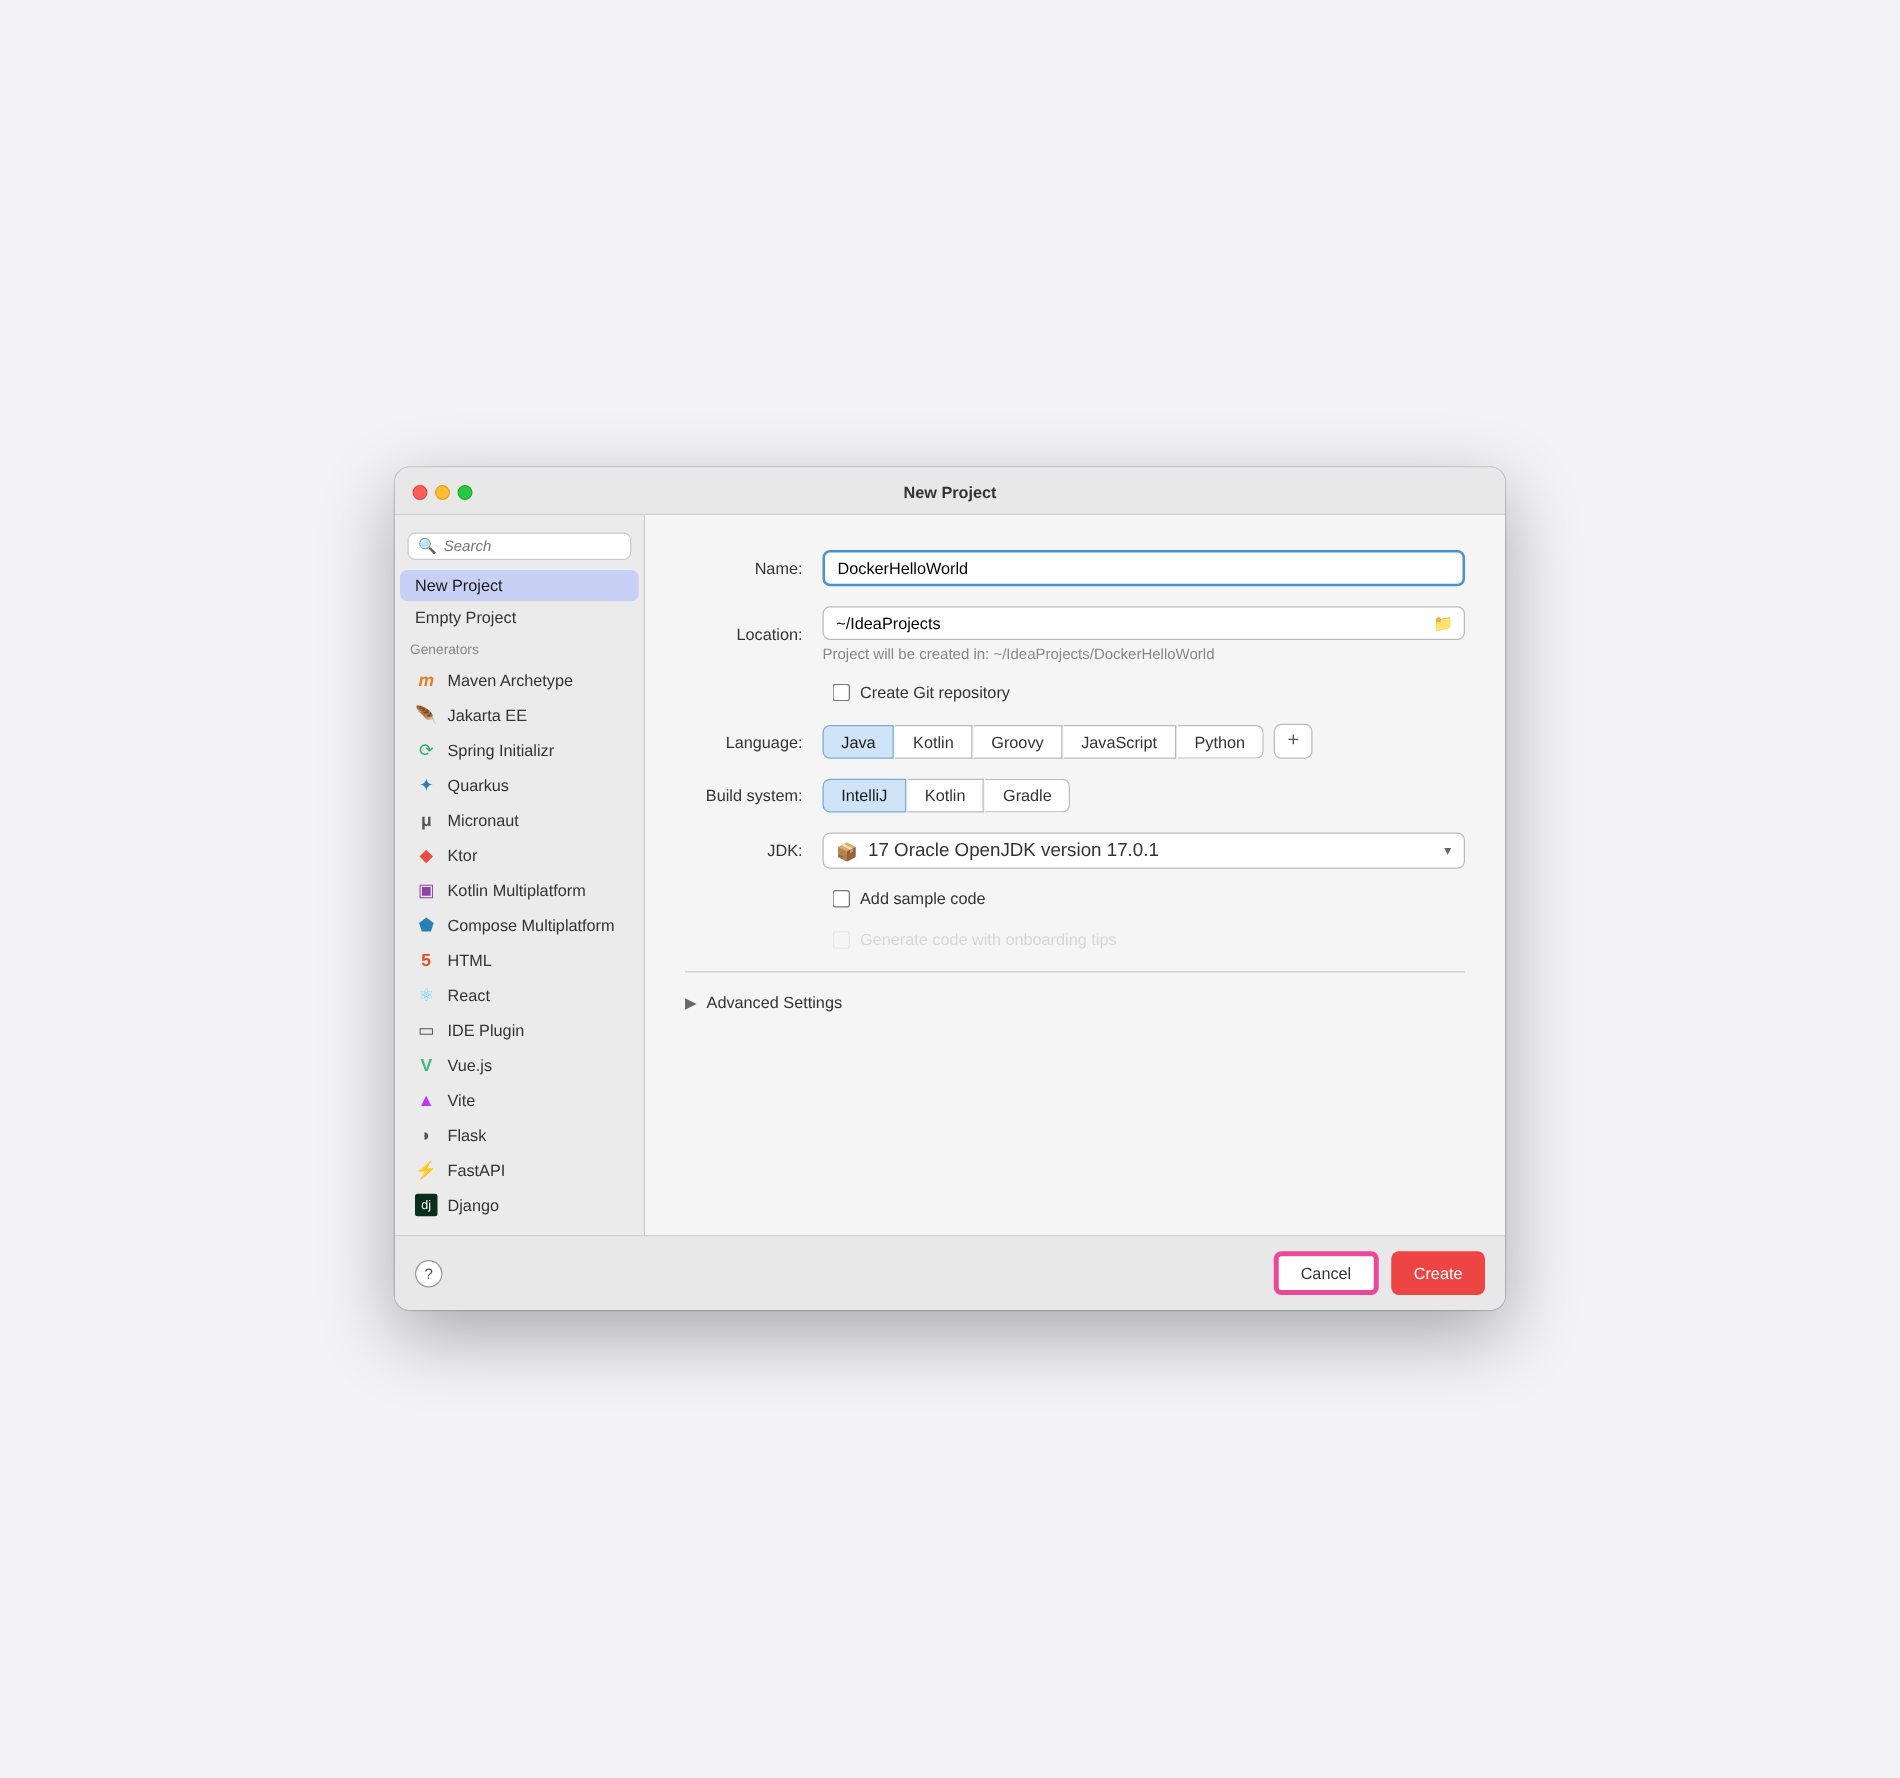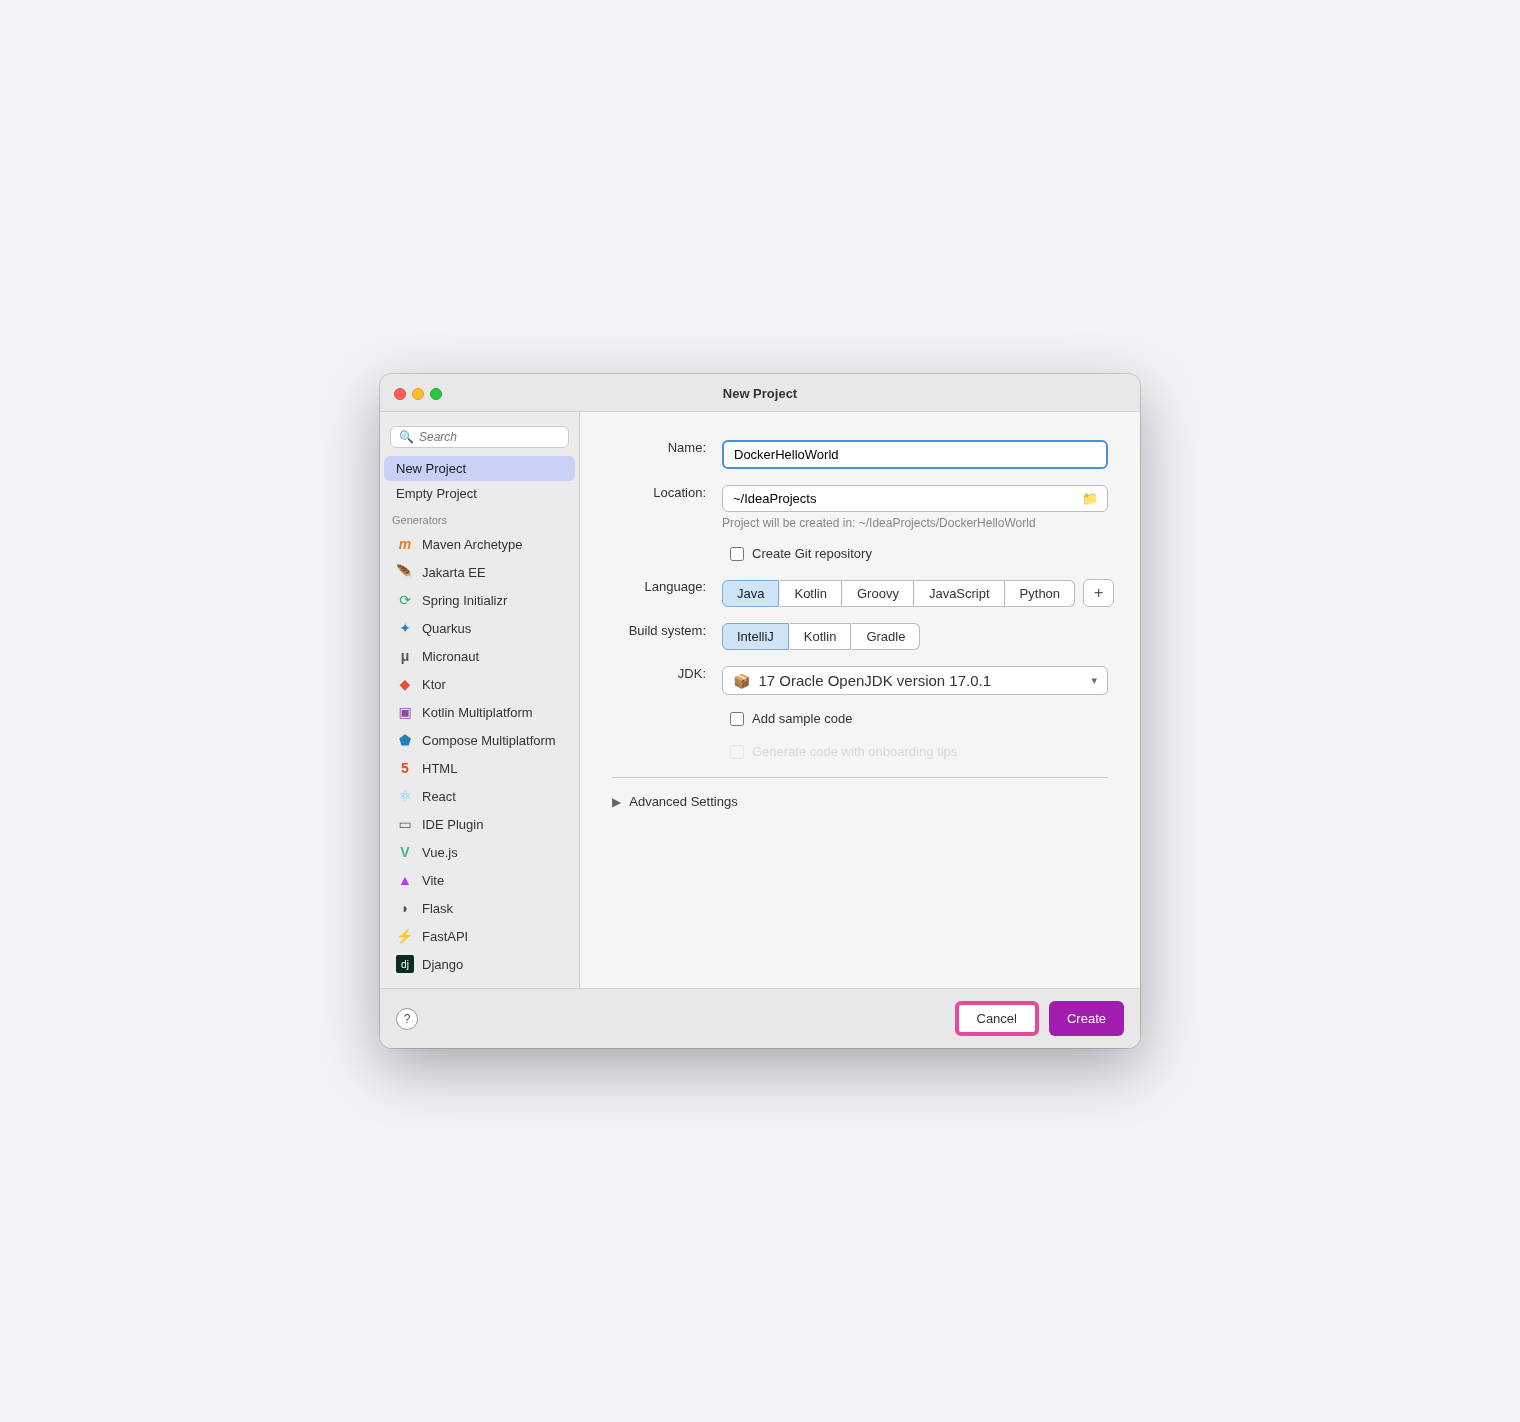--- a/index.html
+++ b/index.html
@@ -6,21 +6,21 @@
     body {
       font-family: -apple-system, BlinkMacSystemFont, "Segoe UI", Helvetica, Arial, sans-serif;
       font-size: 13px;
       background: #f2f2f7;
       display: flex;
       justify-content: center;
       align-items: center;
       min-height: 100vh;
     }
     .dialog {
-      width: 760px;
+      width: 888px;
       background: #f5f5f5;
       border-radius: 12px;
       box-shadow: 0 20px 60px rgba(0,0,0,0.3), 0 0 0 1px rgba(0,0,0,0.15);
       overflow: hidden;
       display: flex;
       flex-direction: column;
     }
     .titlebar {
       background: #e8e8e8;
       padding: 12px 16px 10px;
@@ -116,21 +116,21 @@
       flex-shrink: 0;
     }
     .main-panel {
       flex: 1;
       padding: 28px 32px 20px;
       background: #f5f5f5;
       overflow-y: auto;
     }
     .form-row {
       display: flex;
-      align-items: flex-start;
+      align-items: center;
       margin-bottom: 16px;
     }
     .form-label {
       width: 110px;
       font-size: 13px;
       color: #333;
       flex-shrink: 0;
       text-align: right;
       padding-right: 16px;
     }
@@ -306,21 +306,21 @@
       border-radius: 6px;
       background: white;
       font-size: 13px;
       cursor: pointer;
       color: #333;
     }
     .btn-create {
       padding: 6px 18px;
       border: none;
       border-radius: 6px;
-      background: #a21caf;
+      background: #ef4444;
       color: white;
       font-size: 13px;
       font-weight: 500;
       cursor: pointer;
     }
     .disabled-cb {
       opacity: 0.4;
     }
     .jdk-icon {
       font-size: 14px;

